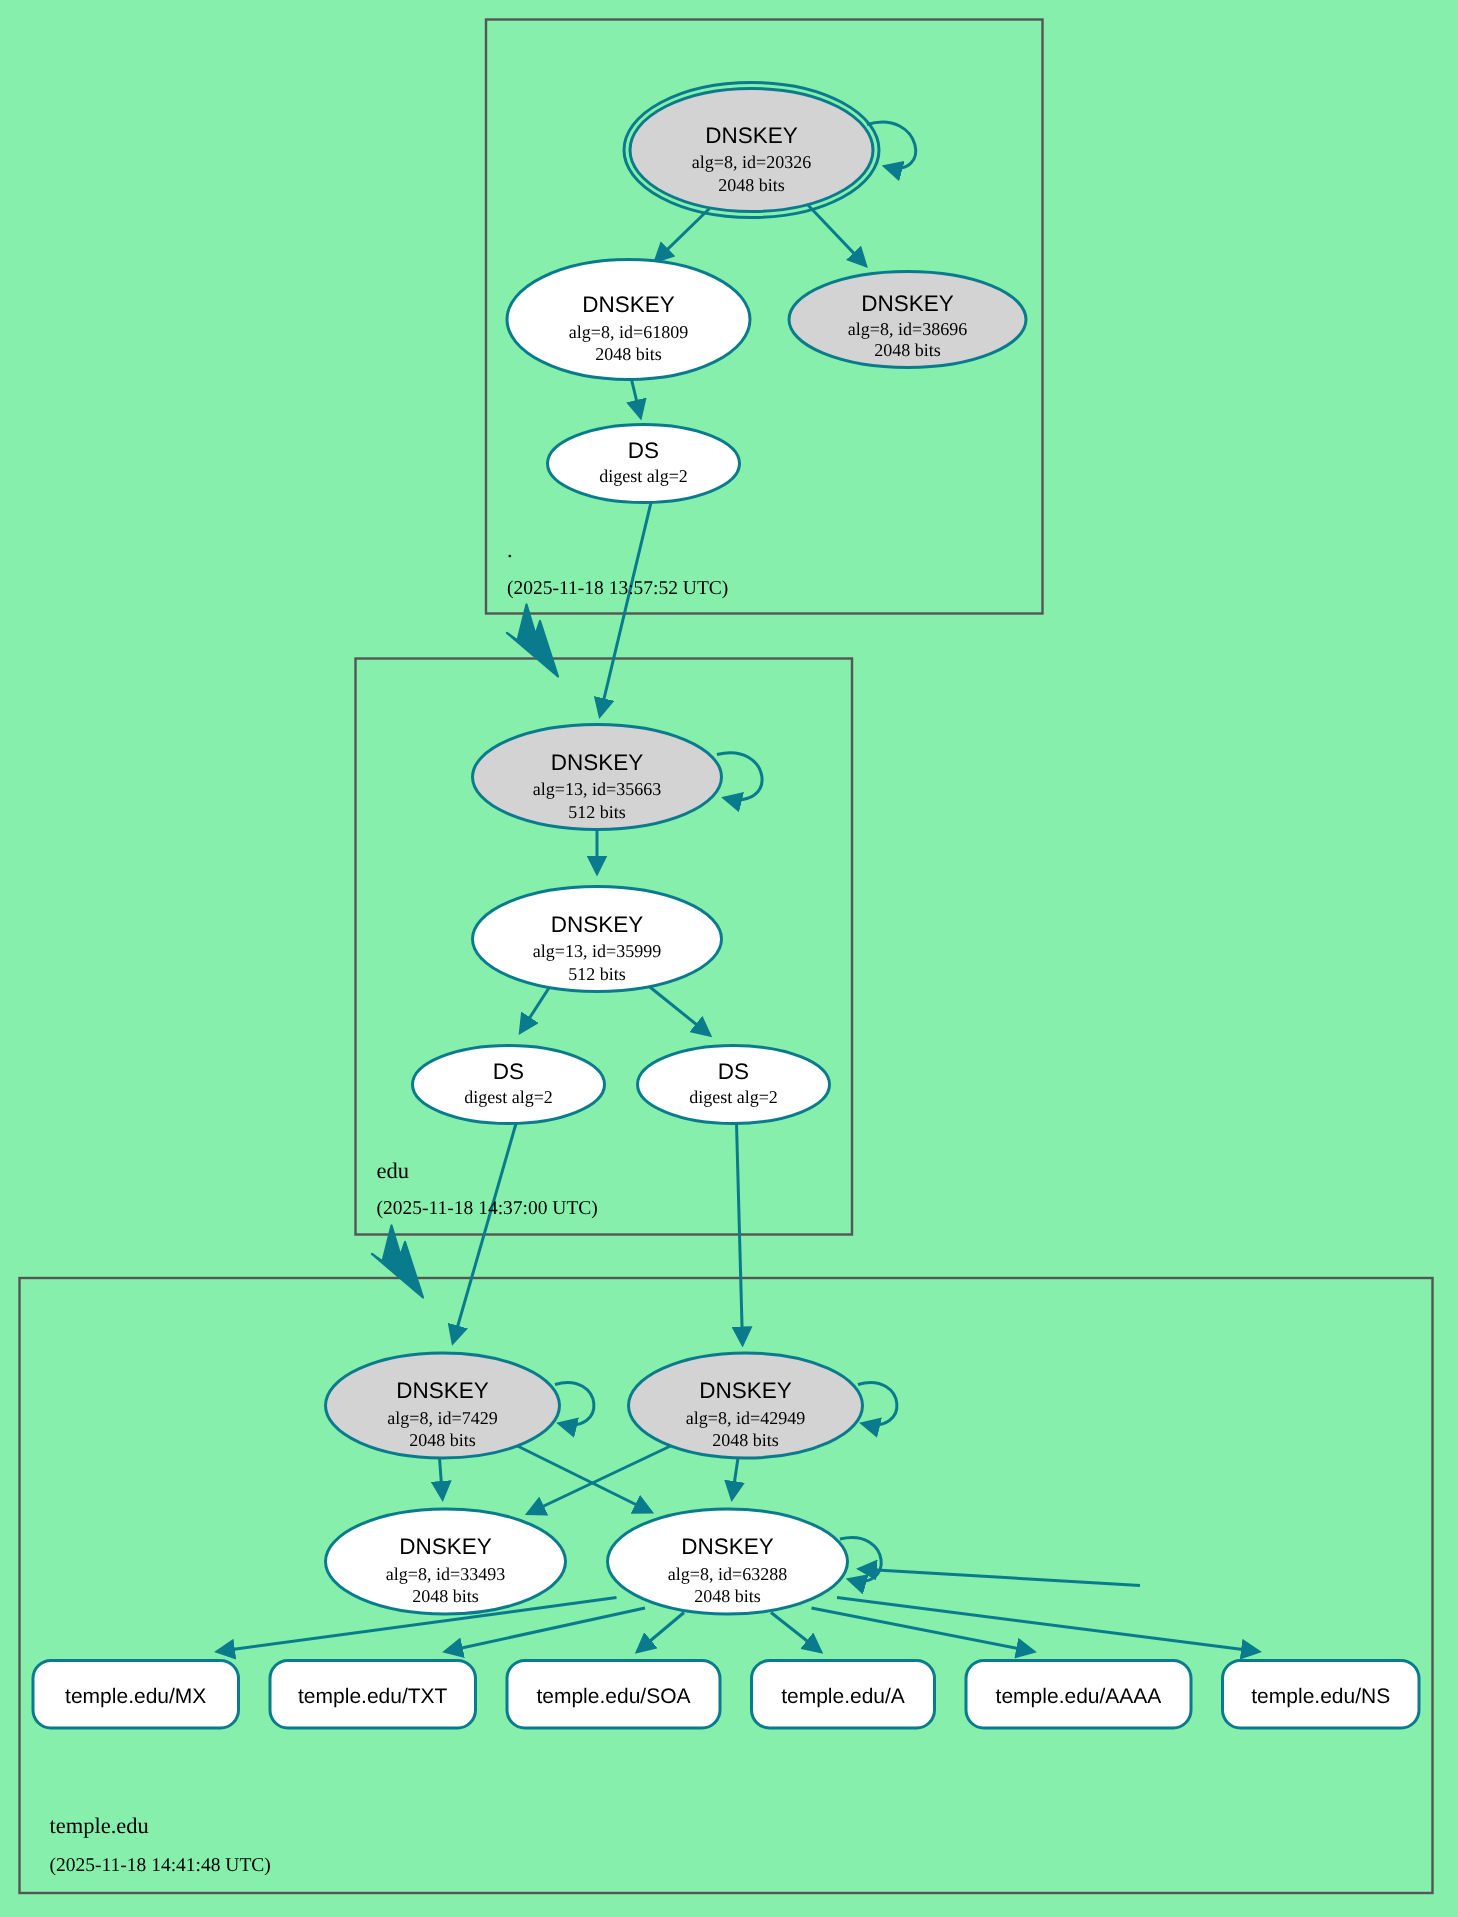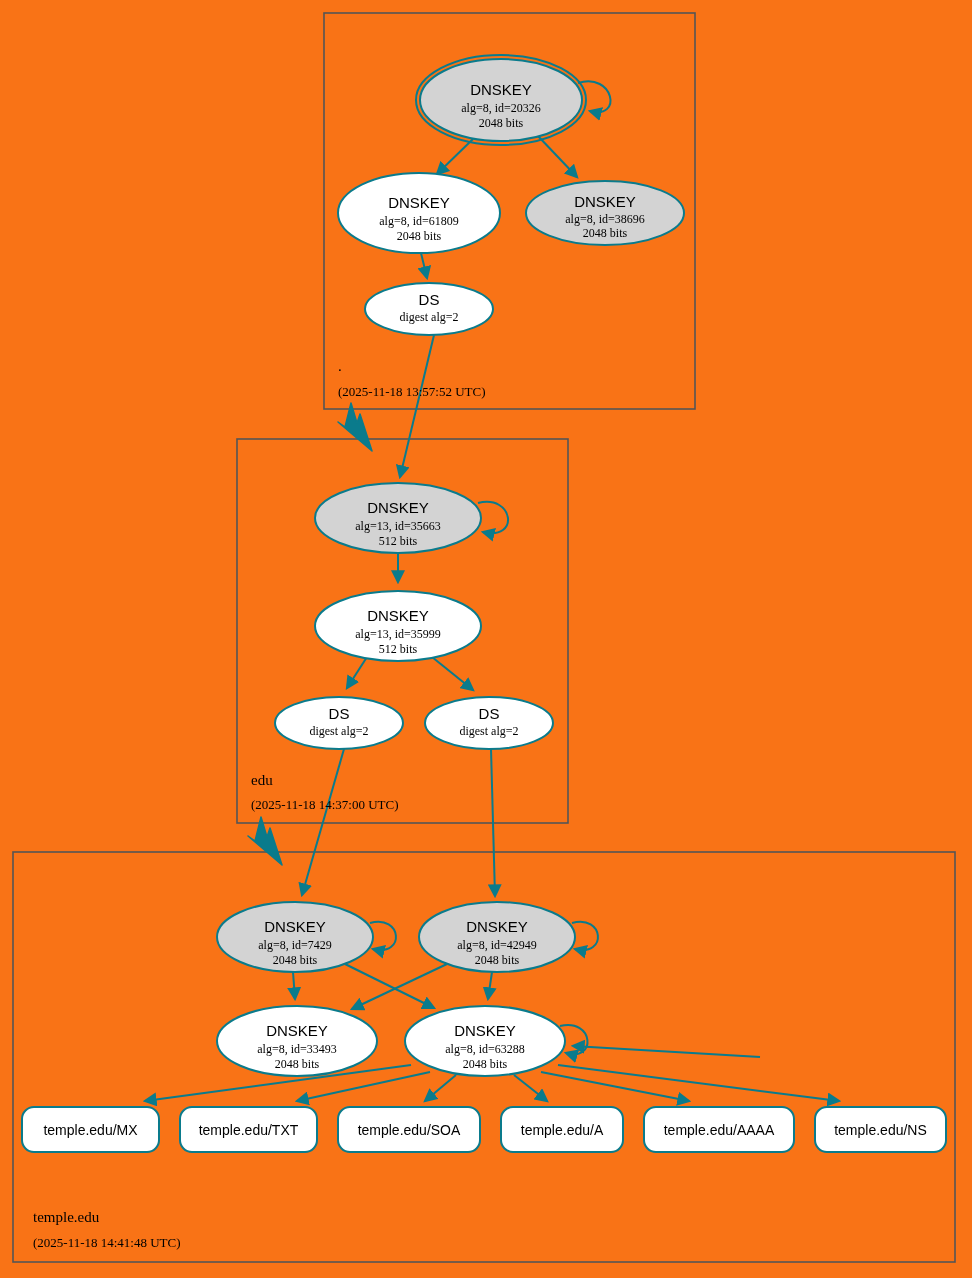--- a/index.html
+++ b/index.html
@@ -4,21 +4,21 @@
 <style>
   html, body {
     margin: 0;
     padding: 0;
     background: #ffffff;
   }
   #canvas {
     position: relative;
     width: 972px;
     height: 1278px;
-    background: #f97316;
+    background: #86efac;
     font-family: "Liberation Sans", sans-serif;
     overflow: hidden;
   }
   svg.layer {
     position: absolute;
     left: 0;
     top: 0;
     width: 972px;
     height: 1278px;
   }

